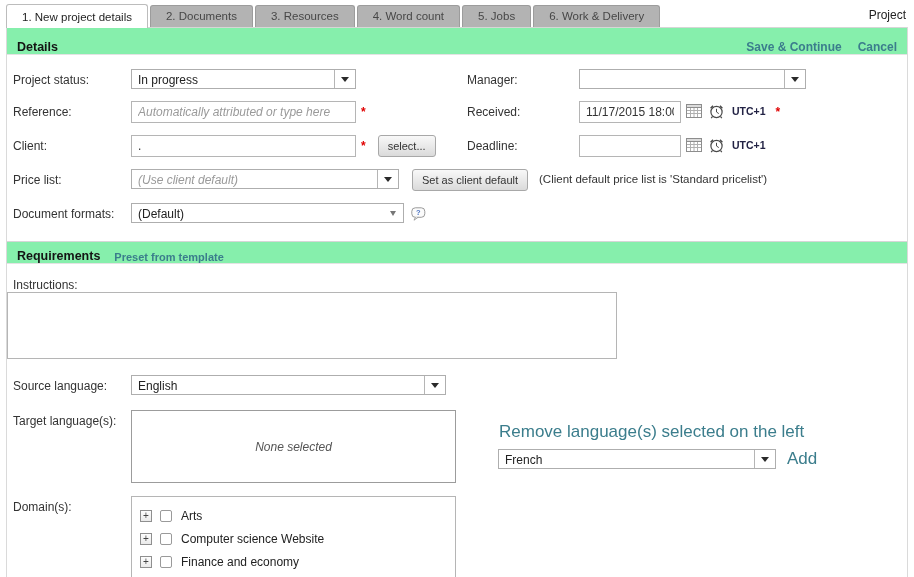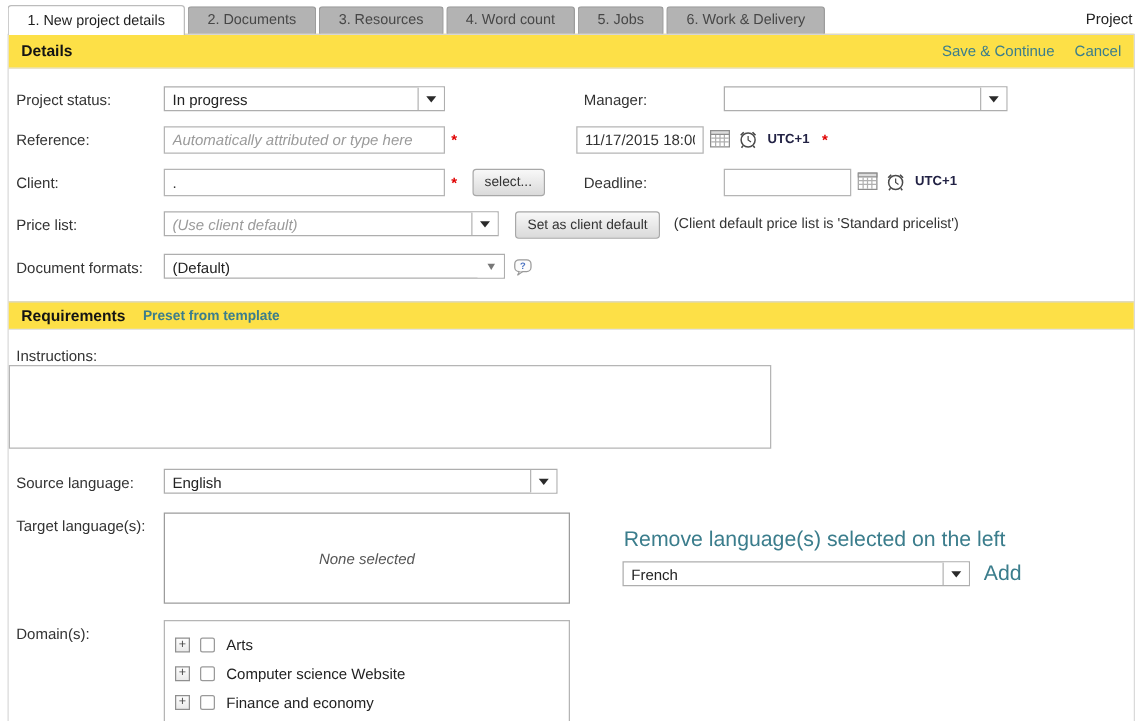--- a/index.html
+++ b/index.html
@@ -21,29 +21,29 @@
   .tab.active {
     background:#fff; border-color:#bcbcbc; color:#1e1e1e;
     padding-top:6px; margin-bottom:-1px; position:relative; z-index:2;
   }
   .project-label { margin-left:auto; padding:0 2px 5px 0; font-size:12px; color:#222; }
 
   
   .content { border-left:1px solid #dadada; border-right:1px solid #dadada; min-height:549px; background:#fff; }
 
   .section-bar {
-    background:#fde047; display:flex; align-items:center;
+    background:#86efac; display:flex; align-items:flex-end;
     padding:0 10px; border-top:1px solid #d6d6d6; border-bottom:1px solid #e3e3e3;
   }
   .details-bar { height:28px; }
   .req-bar { height:23px; }
   .bar-title { font-weight:bold; font-size:12.5px; color:#141414; }
   .bar-actions { margin-left:auto; display:flex; gap:16px; }
   .link { color:#3b7d8c; cursor:pointer; text-decoration:none; }
-  .link.bold { font-weight:normal; font-size:12px; }
+  .link.bold { font-weight:bold; font-size:12px; }
   .link.small { font-weight:bold; font-size:11px; margin-left:14px; }
   .link.plain { font-weight:normal; font-size:17px; }
 
   
   .form-section { padding:14px 0 6px 0; }
   .row { display:flex; margin-bottom:12px; align-items:flex-start; }
   .half { display:flex; width:454px; flex-shrink:0; align-items:flex-start; }
   .half.right { flex:1; width:auto; }
   .flabel { width:124px; padding-left:6px; padding-top:4px; font-size:12px; color:#333; flex-shrink:0; }
   .half.right .flabel { width:118px; }
@@ -146,20 +146,21 @@
         </div>
       </div>
 
       <div class="row">
         <div class="half">
           <div class="flabel">Reference:</div>
           <input class="input w225" type="text" placeholder="Automatically attributed or type here" style="">
           <span class="req-star">*</span>
         </div>
         <div class="half right">
+          <div class="flabel">Received:</div>
           <div class="dt-group">
             <input class="input w102" type="text" value="11/17/2015 18:00" style="">
             <span class="icon-btn">
               <svg width="17" height="16" viewBox="0 0 17 16">
                   <rect x="0.5" y="1.5" width="15" height="13" fill="#fff" stroke="#8d8d8d"></rect>
                   <rect x="0.5" y="1.5" width="15" height="3" fill="#dcdcdc" stroke="#8d8d8d"></rect>
                   <path d="M1 7.5h14M1 10.5h14M4.5 5v9M8 5v9M11.5 5v9" stroke="#b0b0b0" fill="none"></path>
                 </svg>
             </span>
             <span class="icon-btn">

